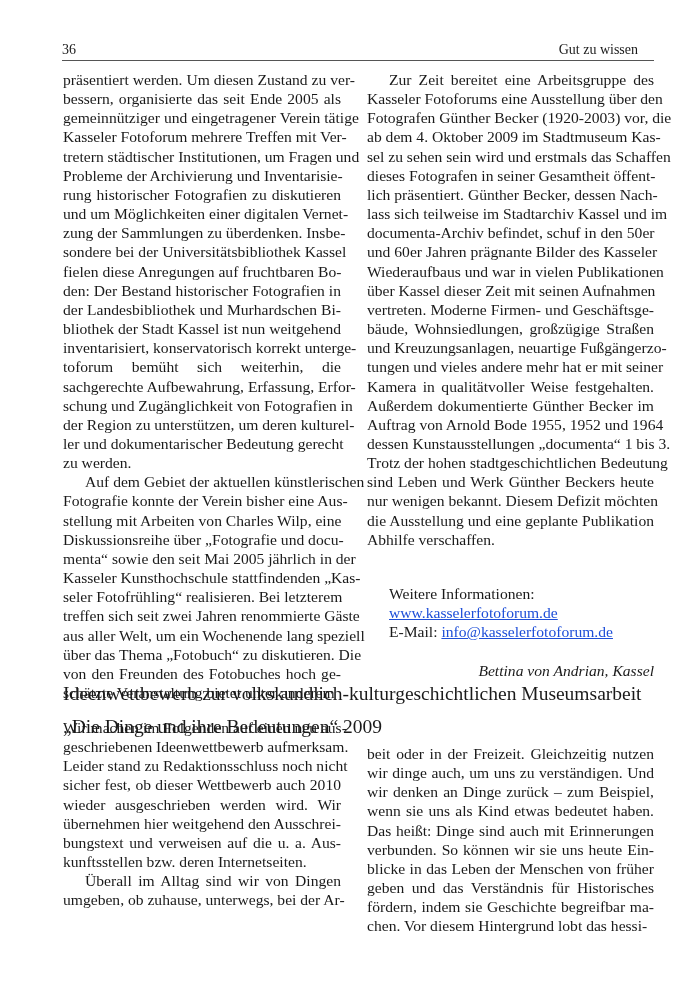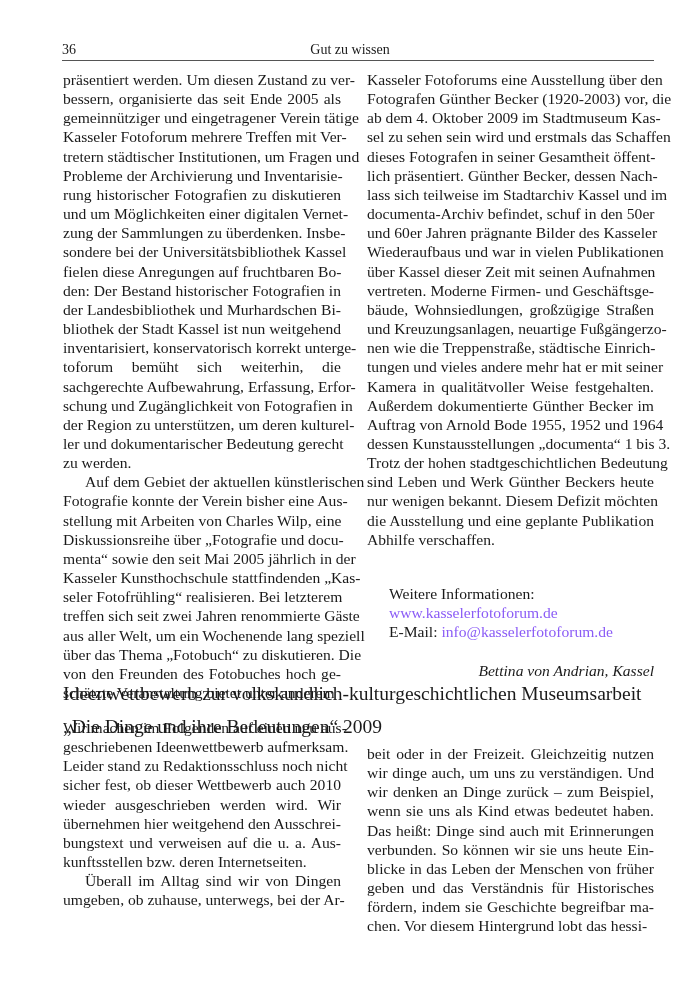--- a/index.html
+++ b/index.html
@@ -1,30 +1,30 @@
 <!DOCTYPE html>
 <html><head>
 <meta charset="utf-8">
 <style>
   html, body { margin: 0; padding: 0; background: #ffffff; }
   body { width: 700px; height: 989px; position: relative; overflow: hidden;
          font-family: "Liberation Serif", "DejaVu Serif", serif; color: #1a1a1a; }
   .header { position: absolute; left: 62px; top: 40px; width: 592px; height: 20px;
             border-bottom: 1.5px solid #555; font-size: 14px; }
   .header .pgnum { position: absolute; left: 0; top: 2px; text-align: center; }
-  .header .run { position: absolute; left: 0; right: 16px; top: 2px; text-align: center; }
+  .header .run { position: absolute; left: 0; right: 16px; top: 2px; text-align: right; }
   .col { position: absolute; font-size: 15.6px; line-height: 19.15px; text-align: justify; }
   .left { left: 63px; top: 70px; width: 278px; }
   .right { left: 367px; top: 70px; width: 287px; }
   .line { display: block; text-align: justify; text-align-last: justify; white-space: nowrap; }
   .line.last { text-align-last: left; }
   .ind { padding-left: 22px; }
   .info { padding-left: 22px; margin-top: 35px; }
   .info .line { text-align-last: left; }
-  .link { color: #8b5cf6; }
+  .link { text-decoration: underline; color: #1d4ed8; }
   .sig { font-style: italic; text-align: right; margin-top: 20px; display: block; }
   .heading { position: absolute; left: 63px; width: 600px; font-weight: normal; font-size: 19.5px; line-height: 26px; }
   .h1 { top: 681px; }
   .h2 { top: 714px; }
   .left2 { left: 63px; top: 718px; width: 278px; }
   .right2 { left: 367px; top: 744px; width: 287px; }
 </style>
 </head>
 <body>
 
@@ -68,35 +68,35 @@
       <span class="line">treffen sich seit zwei Jahren renommierte Gäste</span>
       <span class="line">aus aller Welt, um ein Wochenende lang speziell</span>
       <span class="line">über das Thema „Fotobuch“ zu diskutieren. Die</span>
       <span class="line">von den Freunden des Fotobuches hoch ge-</span>
       <span class="line last">schätzte Veranstaltung bietet unter anderem</span>
     </div>
 </div>
 
 <div class="col right">
   <div>
+      <span class="line ind">Zur Zeit bereitet eine Arbeitsgruppe des</span>
       <span class="line">Kasseler Fotoforums eine Ausstellung über den</span>
       <span class="line">Fotografen Günther Becker (1920-2003) vor, die</span>
       <span class="line">ab dem 4. Oktober 2009 im Stadtmuseum Kas-</span>
       <span class="line">sel zu sehen sein wird und erstmals das Schaffen</span>
       <span class="line">dieses Fotografen in seiner Gesamtheit öffent-</span>
       <span class="line">lich präsentiert. Günther Becker, dessen Nach-</span>
       <span class="line">lass sich teilweise im Stadtarchiv Kassel und im</span>
       <span class="line">documenta-Archiv befindet, schuf in den 50er</span>
       <span class="line">und 60er Jahren prägnante Bilder des Kasseler</span>
       <span class="line">Wiederaufbaus und war in vielen Publikationen</span>
       <span class="line">über Kassel dieser Zeit mit seinen Aufnahmen</span>
       <span class="line">vertreten. Moderne Firmen- und Geschäftsge-</span>
       <span class="line">bäude, Wohnsiedlungen, großzügige Straßen</span>
       <span class="line">und Kreuzungsanlagen, neuartige Fußgängerzo-</span>
-      <span class="line">nen wie die Treppenstraße, städtische Einrich-</span>
       <span class="line">tungen und vieles andere mehr hat er mit seiner</span>
       <span class="line">Kamera in qualitätvoller Weise festgehalten.</span>
       <span class="line">Außerdem dokumentierte Günther Becker im</span>
       <span class="line">Auftrag von Arnold Bode 1955, 1952 und 1964</span>
       <span class="line">dessen Kunstausstellungen „documenta“ 1 bis 3.</span>
       <span class="line">Trotz der hohen stadtgeschichtlichen Bedeutung</span>
       <span class="line">sind Leben und Werk Günther Beckers heute</span>
       <span class="line">nur wenigen bekannt. Diesem Defizit möchten</span>
       <span class="line">die Ausstellung und eine geplante Publikation</span>
       <span class="line last">Abhilfe verschaffen.</span>

